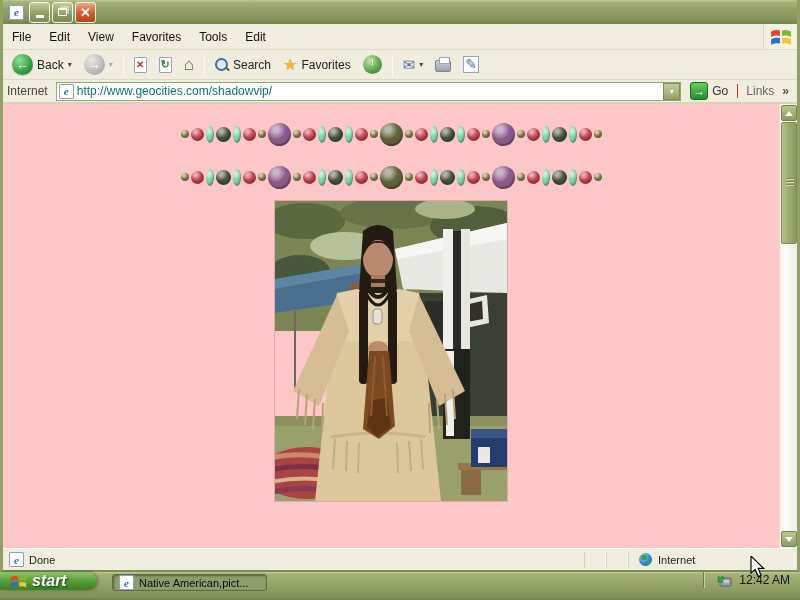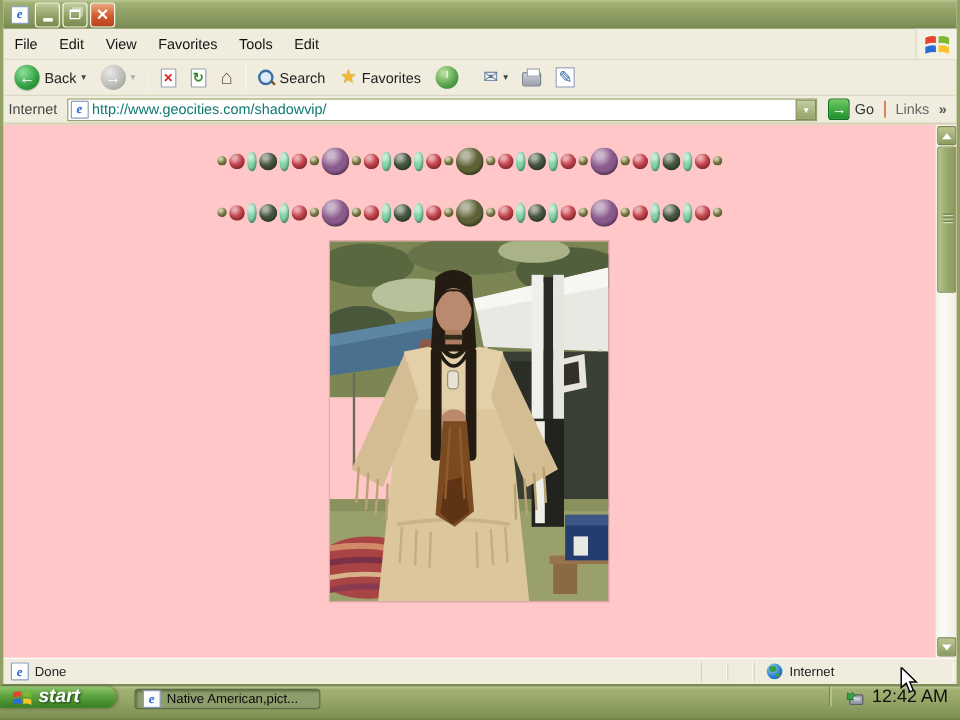--- a/index.html
+++ b/index.html
@@ -95,21 +95,21 @@
 
   
   .taskbar { height:28px; display:flex; align-items:flex-start; background:linear-gradient(180deg,#c0cc96 0%,#a3b274 8%,#93a366 50%,#7f9054 92%,#6d7d47 100%); }
   .start-btn { width:97px; display:flex; align-items:center; gap:5px; padding-left:10px; border-radius:0 12px 12px 0;
     background:linear-gradient(180deg,#90c56c 0%,#5ca23e 45%,#3f8427 90%); box-shadow:1px 0 3px #0006; }
   .start-btn .start-label { color:#fff; font-size:16px; font-weight:bold; font-style:italic; text-shadow:1px 1px 2px #1c3a10; }
   .task-btn { margin-left:15px; margin-top:2px; margin-bottom:2px; width:155px; display:flex; align-items:center; gap:5px; padding:0 6px;
     background:#8d9d6c; border:1px solid #5e6e44; border-radius:3px; box-shadow:inset 1px 1px 2px #56663e; color:#0b0b0b; font-size:11px; }
   .task-btn .label { white-space:nowrap; overflow:hidden; }
   .tray { margin-left:auto; display:flex; align-items:center; gap:6px; padding:0 10px 0 12px; border-left:1px solid #c6d0a0; box-shadow:-1px 0 0 #6d7d47; }
-  .tray-time { font-size:15px; color:#111; }
+  .tray-time { font-size:12px; color:#111; }
 
   .cursor { position:absolute; left:750px; top:556px; width:19px; height:24px; z-index:99; pointer-events:none; }
 </style>
 </head>
 <body>
 
 <div class="screen">
   <div class="ie-window">
 
     <div class="titlebar">

